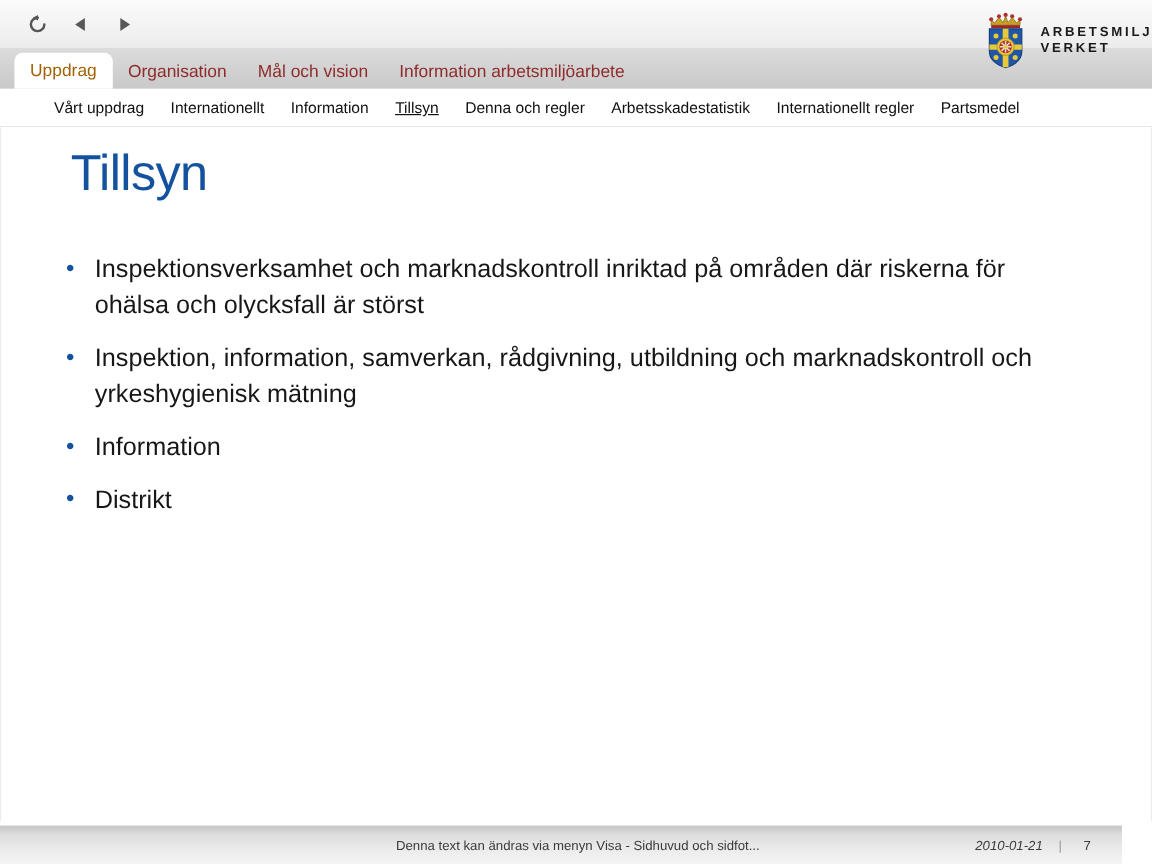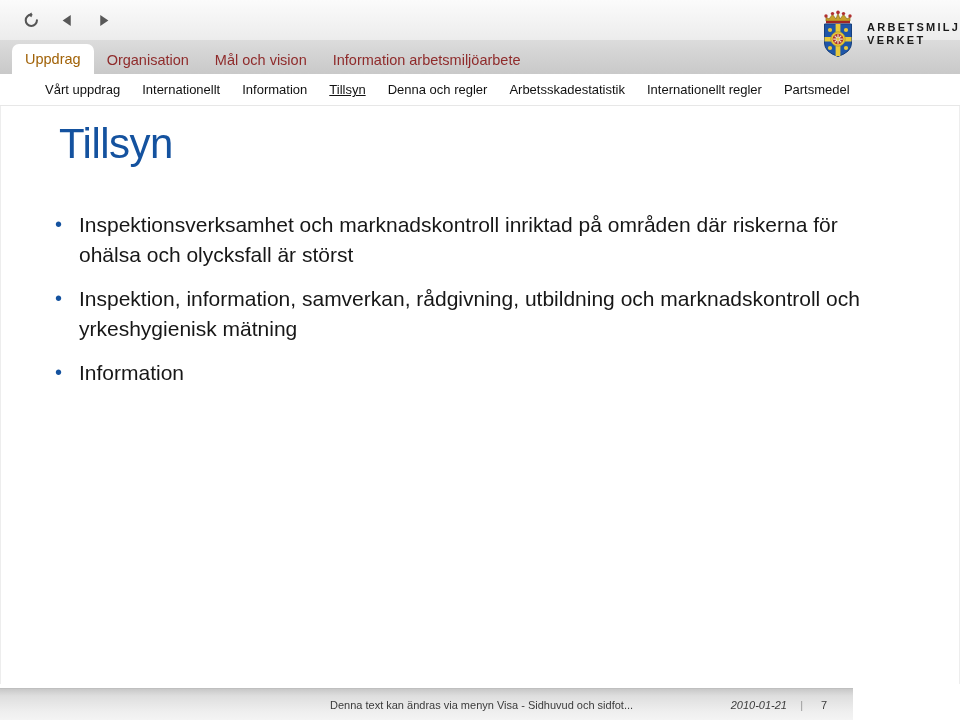--- a/index.html
+++ b/index.html
@@ -163,21 +163,21 @@
     left: 8px;
     top: -1px;
     color: #14529f;
     font-size: 20px;
   }
 
   
   .footer {
     position: absolute;
     left: 0; bottom: 0;
-    width: 853px;
+    width: 935px;
     height: 32px;
     background: linear-gradient(to bottom, #c8c8c8 0%, #dedede 22%, #eeeeee 70%, #f4f4f4 100%);
     border-top: 1px solid #bfbfbf;
     display: flex;
     align-items: center;
     font-size: 11px;
     color: #3b3b3b;
   }
   .footer-note {
     position: absolute;
@@ -262,20 +262,21 @@
     <div class="subnav-item">Internationellt regler</div>
     <div class="subnav-item">Partsmedel</div>
   </div>
 
   <div class="slide">
     <div class="slide-title">Tillsyn</div>
     <ul class="bullets">
       <li class="bullet">Inspektionsverksamhet och marknadskontroll inriktad på områden där riskerna för ohälsa och olycksfall är störst</li>
       <li class="bullet">Inspektion, information, samverkan, rådgivning, utbildning och marknadskontroll och yrkeshygienisk mätning</li>
       <li class="bullet">Information</li>
+      <li class="bullet">Distrikt</li>
     </ul>
   </div>
 
   <div class="footer">
     <div class="footer-note">Denna text kan ändras via menyn Visa - Sidhuvud och sidfot...</div>
     <div class="footer-date">2010-01-21</div>
     <div class="footer-sep">|</div>
     <div class="footer-page">7</div>
   </div>
 

